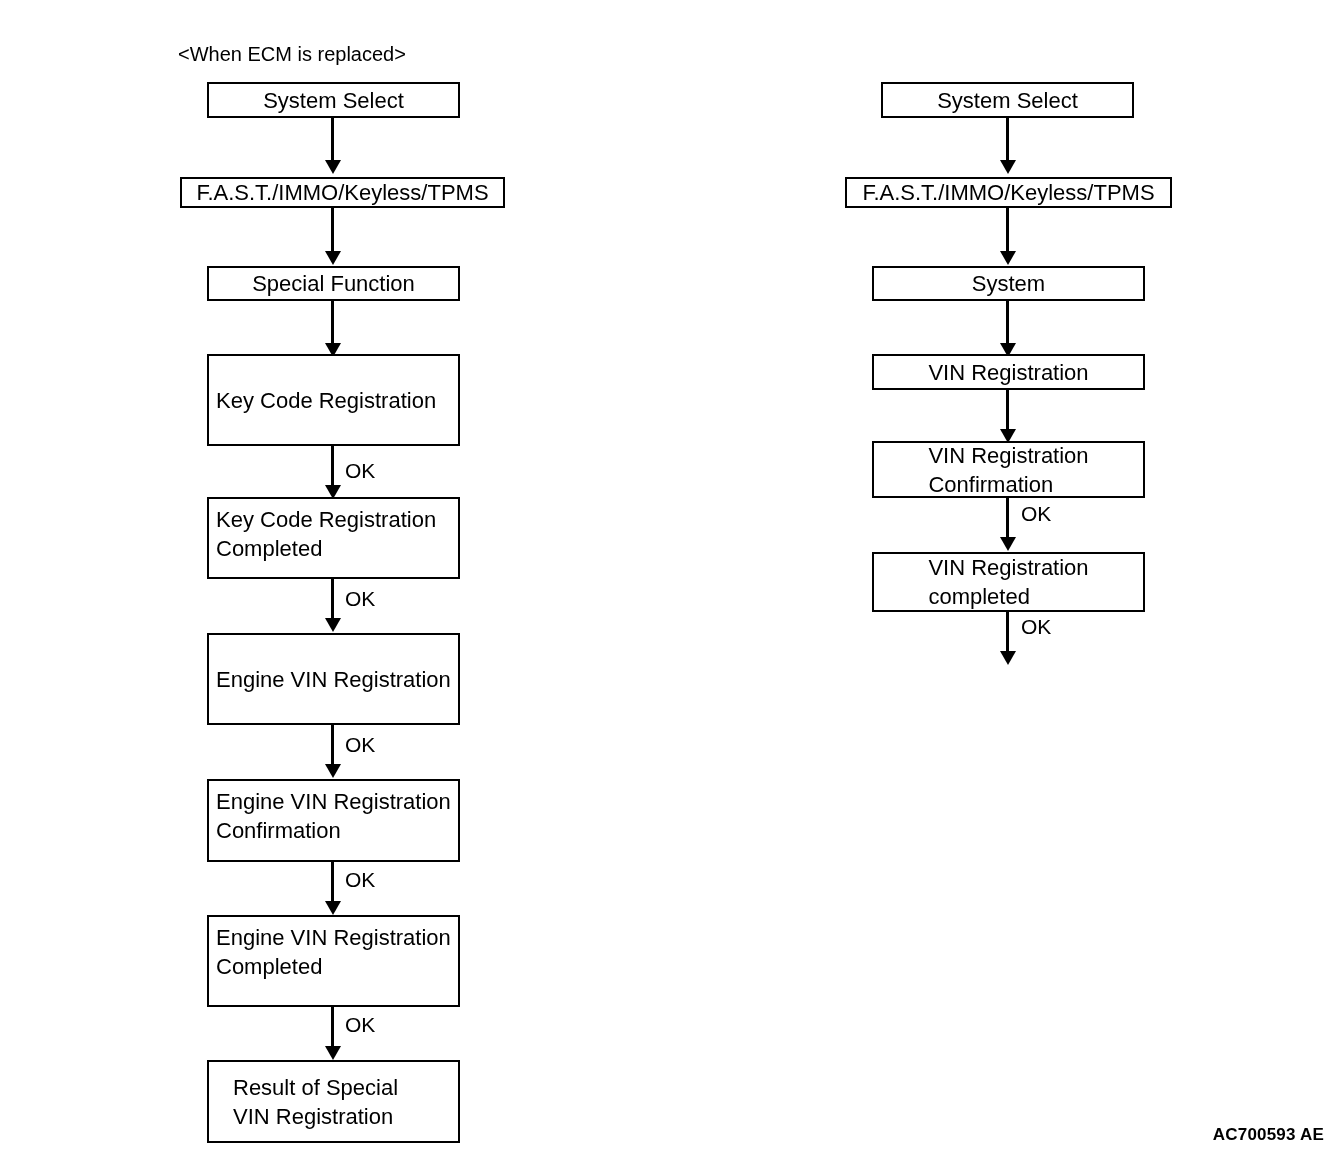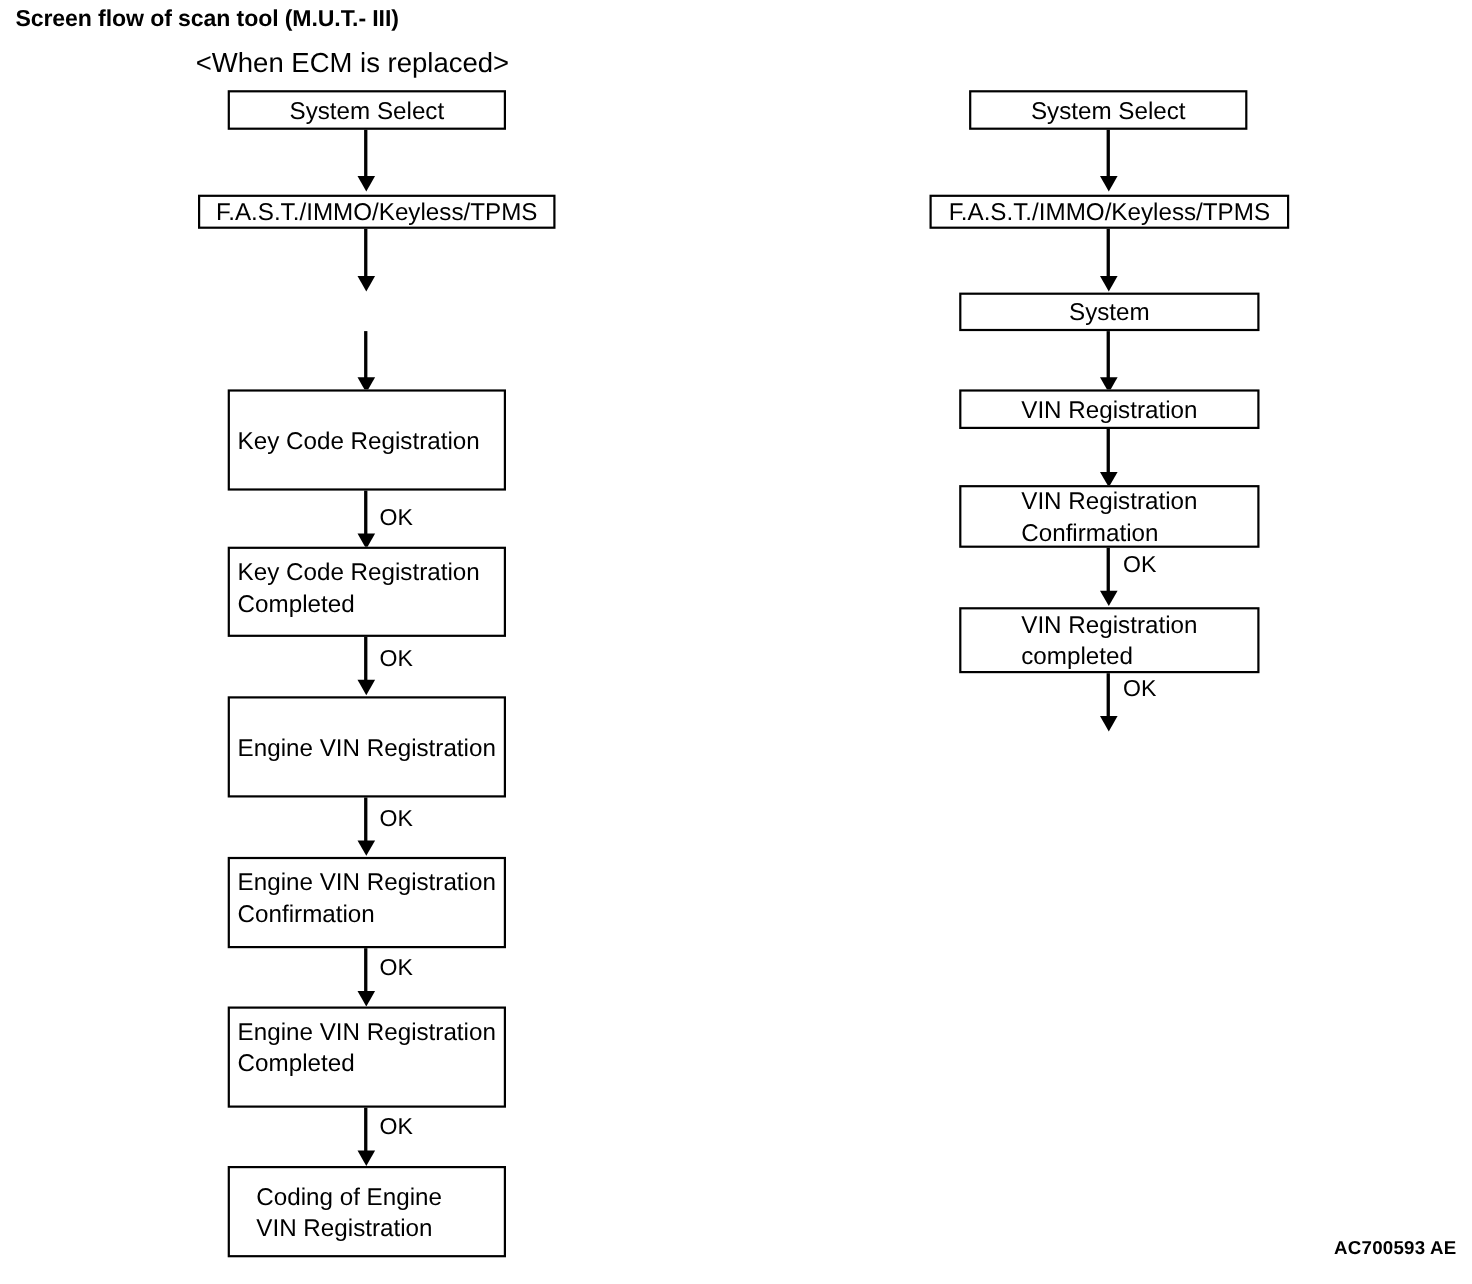--- a/index.html
+++ b/index.html
@@ -22,21 +22,21 @@
     position: absolute;
     left: 14px;
     top: 6px;
     font-size: 21px;
     font-weight: bold;
     letter-spacing: -0.1px;
     white-space: nowrap;
   }
   .col-heading {
     position: absolute;
-    font-size: 25px;
+    font-size: 20px;
     font-weight: normal;
     white-space: nowrap;
   }
   .node {
     position: absolute;
     box-sizing: border-box;
     border: 2.5px solid #000000;
     background: #ffffff;
   }
   .node .node-text {
@@ -110,36 +110,38 @@
     font-weight: bold;
     letter-spacing: 0.2px;
     white-space: nowrap;
   }
 </style>
 </head>
 <body>
 
 <div id="page">
 
-  <div class="page-title">Screen flow of scan tool (M.U.T.- III)</div>
 
   <div class="col-heading" style="left:178px; top:43px;">&lt;When ECM is replaced&gt;</div>
 
   <div class="node center" style="left:207px; top:82px; width:253px; height:36px;">
     <span class="node-text">System Select</span>
   </div>
   <div class="connector" style="left:331px; top:118px; height:44px;"></div>
   <div class="arrowhead" style="left:325px; top:160px;"></div>
 
   <div class="node center" style="left:180px; top:177px; width:325px; height:31px;">
     <span class="node-text">F.A.S.T./IMMO/Keyless/TPMS</span>
   </div>
   <div class="connector" style="left:331px; top:208px; height:45px;"></div>
   <div class="arrowhead" style="left:325px; top:251px;"></div>
 
+  <div class="node center" style="left:207px; top:266px; width:253px; height:35px;">
+    <span class="node-text">Special Function</span>
+  </div>
   <div class="connector" style="left:331px; top:301px; height:45px;"></div>
   <div class="arrowhead" style="left:325px; top:343px;"></div>
 
   <div class="node leftmid" style="left:207px; top:354px; width:253px; height:92px;">
     <span class="node-text">Key Code Registration</span>
   </div>
   <div class="connector" style="left:331px; top:446px; height:42px;"></div>
   <div class="arrowhead" style="left:325px; top:485px;"></div>
   <div class="edge-label" style="left:345px; top:460px;">OK</div>
 
@@ -168,21 +170,21 @@
 
   <div class="node lefttop" style="left:207px; top:915px; width:253px; height:92px;">
     <span class="node-text">Engine VIN Registration
 Completed</span>
   </div>
   <div class="connector" style="left:331px; top:1007px; height:42px;"></div>
   <div class="arrowhead" style="left:325px; top:1046px;"></div>
   <div class="edge-label" style="left:345px; top:1014px;">OK</div>
 
   <div class="node indent" style="left:207px; top:1060px; width:253px; height:83px;">
-    <span class="node-text">Coding of Engine
+    <span class="node-text">Result of Special
 VIN Registration</span>
   </div>
 
 
   <div class="node center" style="left:881px; top:82px; width:253px; height:36px;">
     <span class="node-text">System Select</span>
   </div>
   <div class="connector" style="left:1006px; top:118px; height:44px;"></div>
   <div class="arrowhead" style="left:1000px; top:160px;"></div>
 

